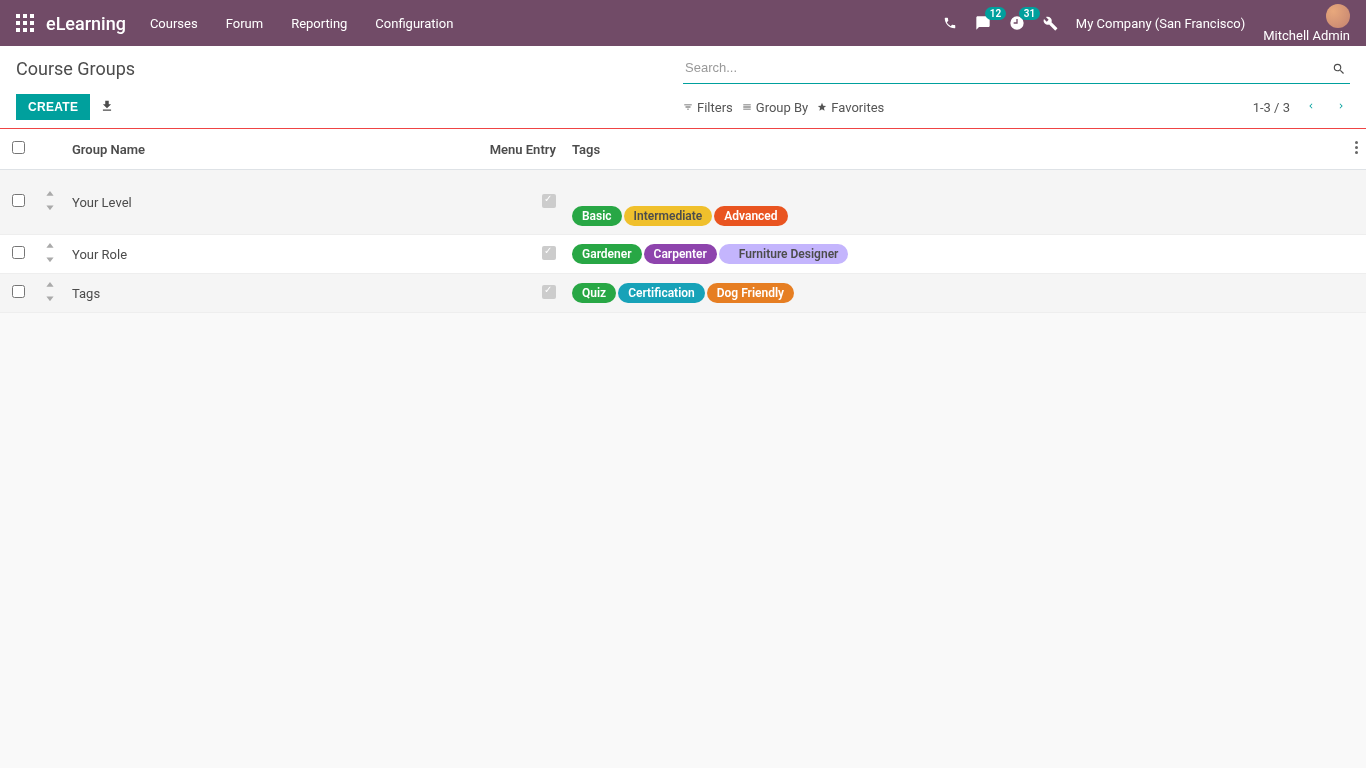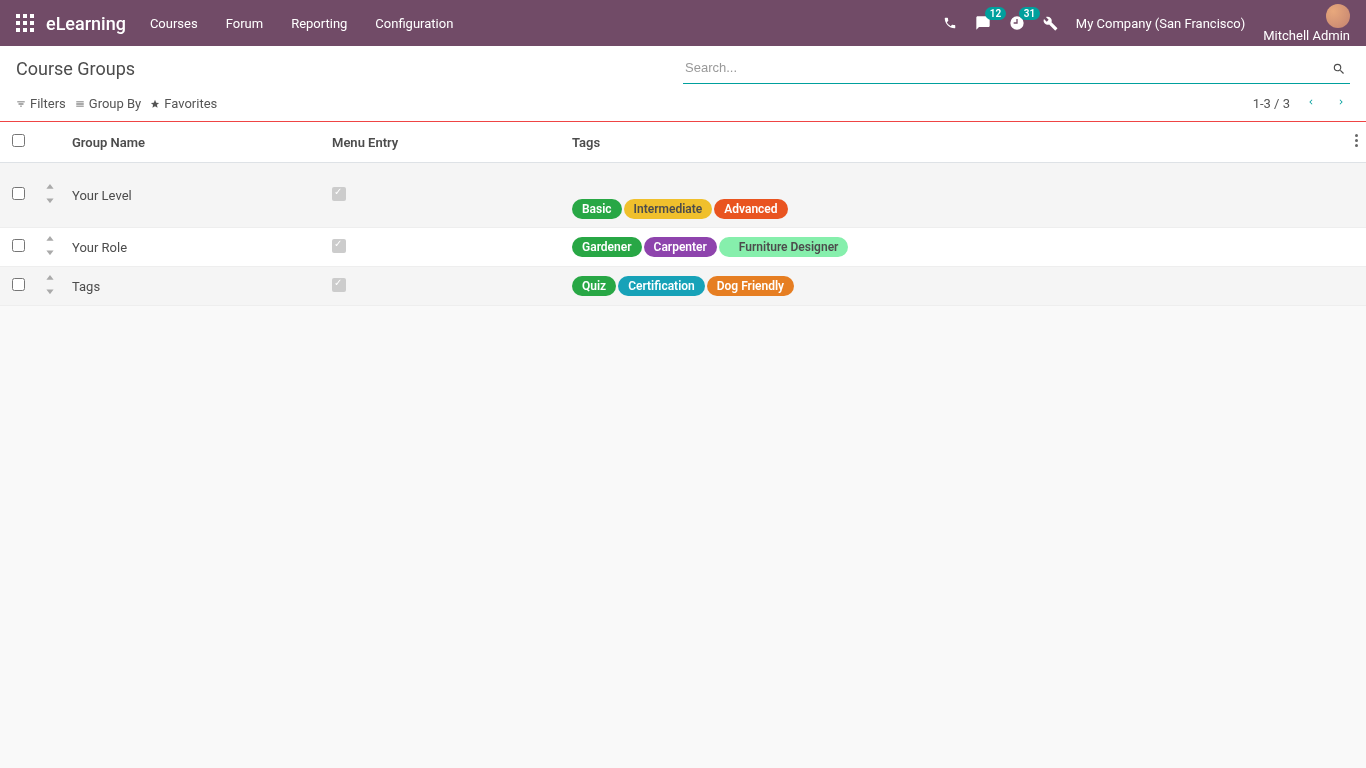--- a/index.html
+++ b/index.html
@@ -43,21 +43,21 @@
   
   .list-view { background: #fff; }
   table { width: 100%; border-collapse: collapse; }
   thead th { text-align: left; font-size: 13px; font-weight: 600; color: #4c4c4c; padding: 10px 8px; border-bottom: 1px solid #dee2e6; background: #fff;}
   tbody td { padding: 8px 8px; border-bottom: 1px solid #eee; vertical-align: middle; font-size: 13px;}
   tbody tr:nth-child(odd) { background: #f5f5f5; }
   tbody tr:nth-child(even) { background: #fff; }
   .col-check { width: 36px; text-align: center; }
   .col-handle { width: 28px; text-align: center; color: #aaa; cursor: grab;}
   .col-name { width: 260px; }
-  .col-menu { width: 240px; }
+  .col-menu { width: 240px; text-align: right; }
   .col-tags { }
   .col-kebab { width: 30px; text-align: right; color: #666; cursor: pointer;}
   input[type=checkbox] { width: 13px; height: 13px; cursor: pointer;}
   .check-disabled { display:inline-block; width:14px; height:14px; background:#ccc; border-radius:2px; position:relative;}
   .check-disabled::after{content:"✓"; font-size:10px; color:#fff; position:absolute; left:2px; top:-1px;}
 
   .tag { display: inline-block; padding: 2px 10px; border-radius: 10px; font-size: 12px; font-weight: 600; color: #fff; margin-right: 2px; line-height: 16px;}
   .kebab-dots { display:inline-block; line-height:0;}
   .kebab-dots span{display:block;width:3px;height:3px;background:#666;border-radius:50%;margin:2px 0;}
 </style>
@@ -127,20 +127,28 @@
         <input type="text" placeholder="Search..." style="">
         <span class="search-i">
           <svg width="14" height="14" viewBox="0 0 24 24" fill="#4c4c4c">
               <path d="M15.5 14h-.8l-.3-.3A6.5 6.5 0 0016 9.5 6.5 6.5 0 109.5 16c1.6 0 3.1-.6 4.2-1.6l.3.3v.8l5 5 1.5-1.5-5-5zM9.5 14A4.5 4.5 0 119.5 5a4.5 4.5 0 010 9z"></path>
             </svg>
         </span>
       </div>
     </div>
   </div>
   <div class="cp-bottom">
+    <div class="cp-left-btns">
+      <button class="btn-create">CREATE</button>
+      <span class="btn-export">
+        <svg width="14" height="14" viewBox="0 0 24 24" fill="#4c4c4c">
+            <path d="M19 9h-4V3H9v6H5l7 7 7-7zM5 18v2h14v-2H5z"></path>
+          </svg>
+      </span>
+    </div>
     <div class="cp-right">
       <div class="search-opts">
         <span class="opt">
           <svg width="10" height="10" viewBox="0 0 24 24" fill="#555">
               <path d="M10 18h4v-2h-4v2zM3 6v2h18V6H3zm3 7h12v-2H6v2z"></path>
             </svg>
           <span>Filters</span>
         </span>
         <span class="opt">
           <svg width="10" height="10" viewBox="0 0 24 24" fill="#555">
@@ -195,21 +203,21 @@
           <td class="col-tags"><span class="tag" style="background: rgb(40, 167, 69); margin-top: 28px;">Basic</span><span class="tag" style="background: rgb(240, 192, 44); color: rgb(76, 76, 76);">Intermediate</span><span class="tag" style="background: rgb(233, 84, 32);">Advanced</span></td>
           <td class="col-kebab"></td>
         </tr>
         <tr>
           <td class="col-check"><input type="checkbox" style=""></td>
           <td class="col-handle"><svg class="sort-handle" viewBox="0 0 10 16" fill="#aaa">
               <path d="M5 0l3 4H2zM5 16l3-4H2z"></path>
             </svg></td>
           <td class="col-name">Your Role</td>
           <td class="col-menu"><span class="check-disabled"></span></td>
-          <td class="col-tags"><span class="tag" style="background: rgb(40, 167, 69);">Gardener</span><span class="tag" style="background: rgb(142, 68, 173);">Carpenter</span><span class="tag" style="background: #86efac; color: rgb(76, 76, 76); padding-left: 20px;">Furniture Designer</span></td>
+          <td class="col-tags"><span class="tag" style="background: rgb(40, 167, 69);">Gardener</span><span class="tag" style="background: rgb(142, 68, 173);">Carpenter</span><span class="tag" style="background: #c4b5fd; color: rgb(76, 76, 76); padding-left: 20px;">Furniture Designer</span></td>
           <td class="col-kebab"></td>
         </tr>
         <tr>
           <td class="col-check"><input type="checkbox" style=""></td>
           <td class="col-handle"><svg class="sort-handle" viewBox="0 0 10 16" fill="#aaa">
               <path d="M5 0l3 4H2zM5 16l3-4H2z"></path>
             </svg></td>
           <td class="col-name">Tags</td>
           <td class="col-menu"><span class="check-disabled"></span></td>
           <td class="col-tags"><span class="tag" style="background: rgb(40, 167, 69);">Quiz</span><span class="tag" style="background: rgb(23, 162, 184);">Certification</span><span class="tag" style="background: rgb(230, 126, 34);">Dog Friendly</span></td>

